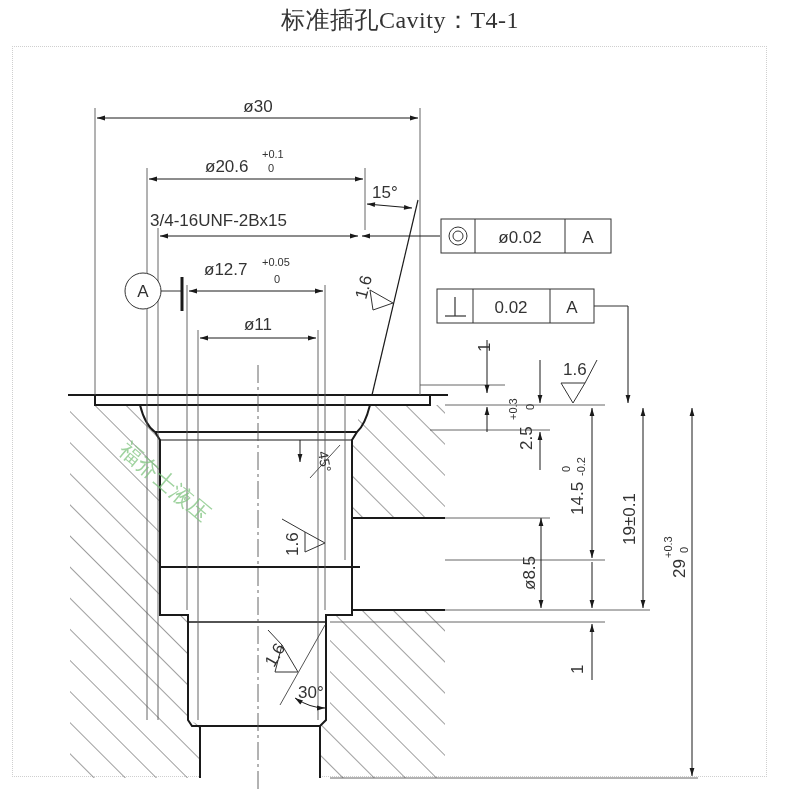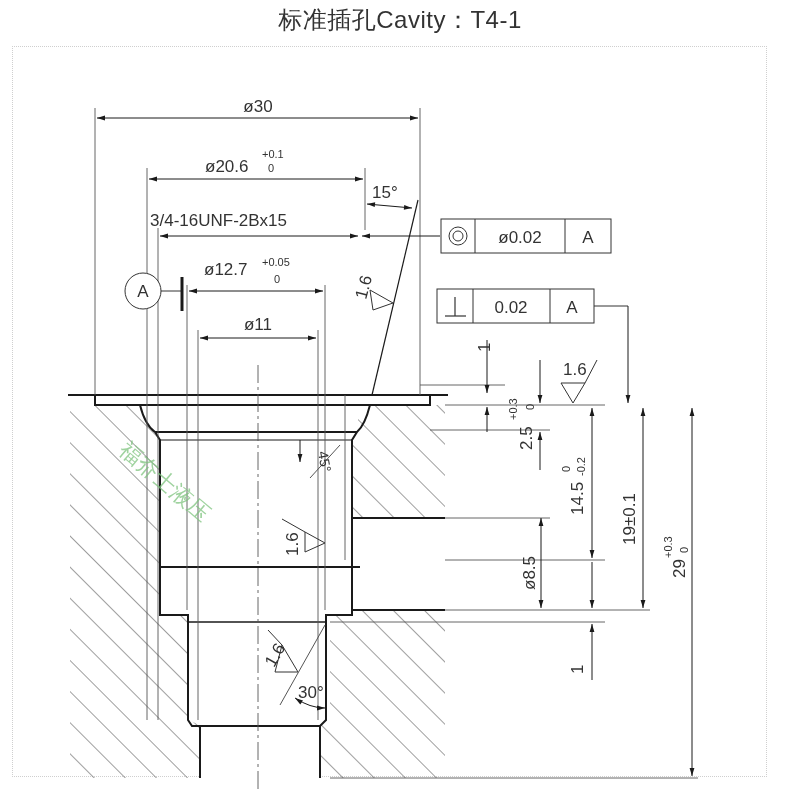--- a/index.html
+++ b/index.html
@@ -1,17 +1,17 @@
 <!DOCTYPE html>
 <html><head>
 <meta charset="utf-8">
 <style>
   html, body { margin:0; padding:0; background:#ffffff; }
   body { width:800px; height:800px; position:relative; overflow:hidden; font-family:"DejaVu Sans", sans-serif; }
-  .title { position:absolute; left:0; top:4px; width:800px; text-align:center; font-size:24px; color:#333333; letter-spacing:0.5px; font-family:Liberation Sans, sans-serif; }
+  .title { position:absolute; left:0; top:4px; width:800px; text-align:center; font-size:24px; color:#333333; letter-spacing:0.5px; font-family:Liberation Serif, serif; }
   .frame-r { position:absolute; left:12px; top:46px; width:755px; height:731px; border:1px dotted #cfcfcf; box-sizing:border-box; }
   svg { position:absolute; left:0; top:0; }
   .dim { font-family:"Liberation Sans", sans-serif; fill:#333; font-size:17px; }
   .small { font-family:"Liberation Sans", sans-serif; fill:#333; font-size:11px; }
   .wm { font-family:"DejaVu Sans", sans-serif; fill:#7fc47f; font-size:22px; opacity:0.75; }
 </style>
 </head>
 <body>
 
 <div class="title">标准插孔Cavity：T4-1</div>

